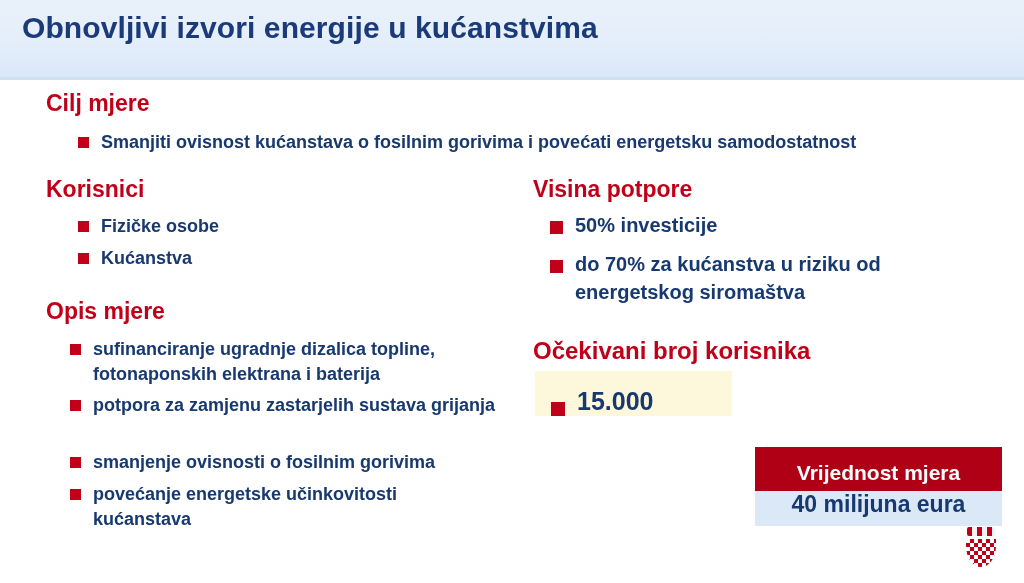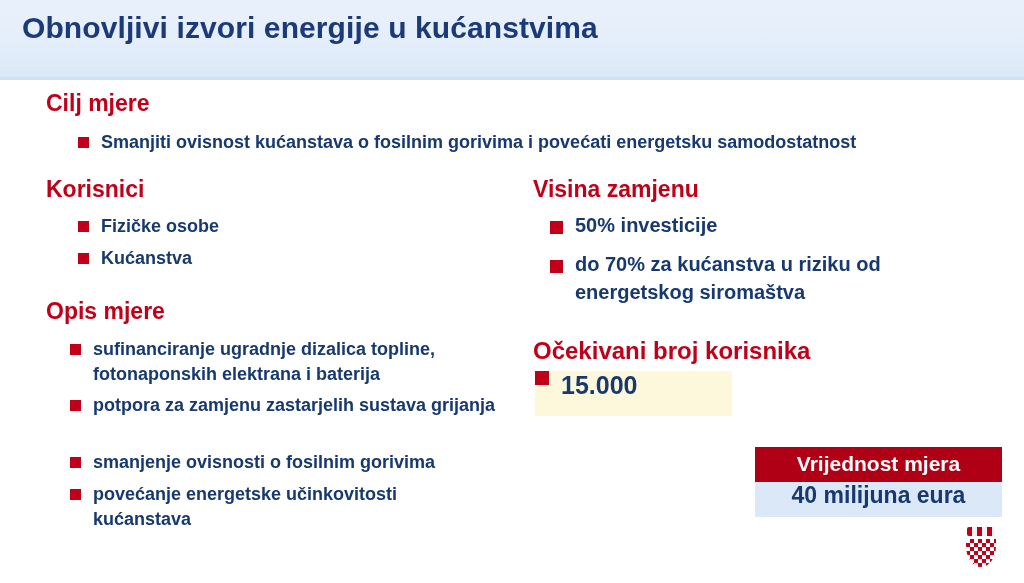--- a/index.html
+++ b/index.html
@@ -87,21 +87,22 @@
   }
   
   .highlight-box {
     position: absolute;
     left: 535px;
     top: 371px;
     width: 197px;
     height: 45px;
     background: #fdf8dc;
     display: flex;
-    align-items: flex-start;
+    align-items: flex-end;
+    padding-left: 16px;
     box-sizing: border-box;
   }
   .highlight-box .sq {
     margin-top: 0;
     width: 14px;
     height: 14px;
     margin-right: 12px;
   }
   .highlight-num {
     color: #17396f;
@@ -114,21 +115,21 @@
     left: 755px;
     top: 447px;
     width: 247px;
   }
   .value-title {
     background: #b00016;
     color: #ffffff;
     font-size: 21px;
     font-weight: bold;
     text-align: center;
-    padding: 5px 0 6px 0;
+    padding: 14px 0 6px 0;
   }
   .value-amount {
     background: #dbe8f7;
     color: #17396f;
     font-size: 23px;
     font-weight: bold;
     text-align: center;
     padding: 0 0 8px 0;
   }
   
@@ -198,21 +199,21 @@
   </div>
   <div class="bullet-row" style="left:70px; top:450px; width:430px;">
     <span class="sq"></span>
     <span class="btxt">smanjenje ovisnosti o fosilnim gorivima</span>
   </div>
   <div class="bullet-row" style="left:70px; top:482px; width:430px;">
     <span class="sq"></span>
     <span class="btxt">povećanje energetske učinkovitosti kućanstava</span>
   </div>
 
-  <div class="heading" style="left:533px; top:176px;">Visina zamjenu</div>
+  <div class="heading" style="left:533px; top:176px;">Visina potpore</div>
   <div class="bullet-row" style="left:550px; top:212px; width:400px;">
     <span class="sq big"></span>
     <span class="btxt lg">50% investicije</span>
   </div>
   <div class="bullet-row" style="left:550px; top:251px; width:400px;">
     <span class="sq big"></span>
     <span class="btxt lg">do 70% za kućanstva u riziku od energetskog siromaštva</span>
   </div>
 
   <div class="heading" style="left:533px; top:337px; font-size:24px;">Očekivani broj korisnika</div>

